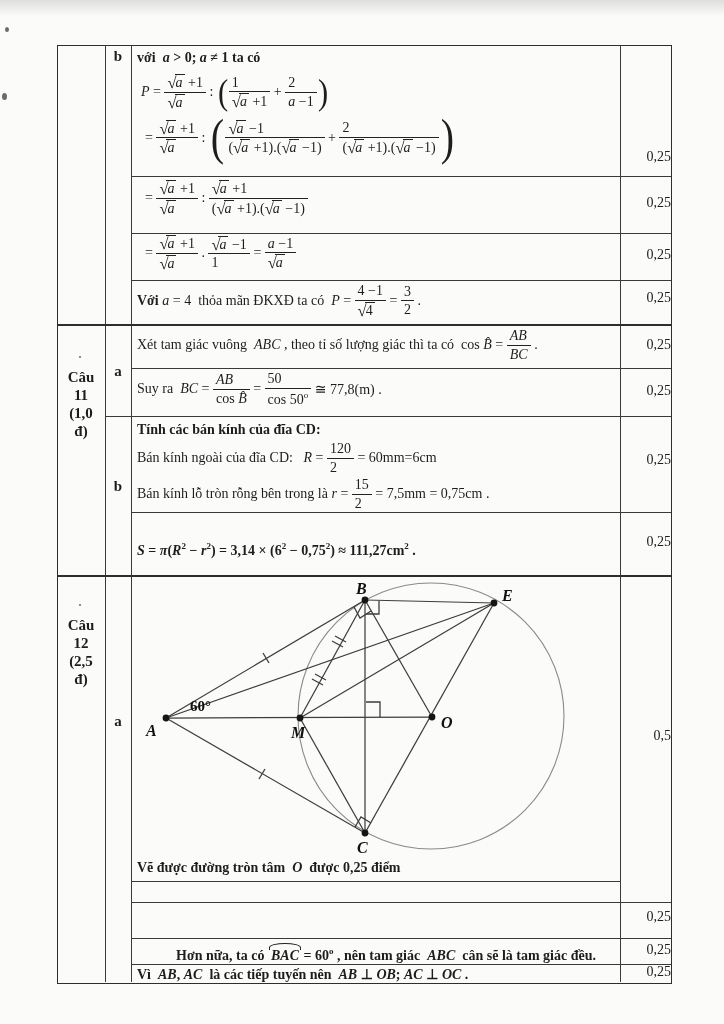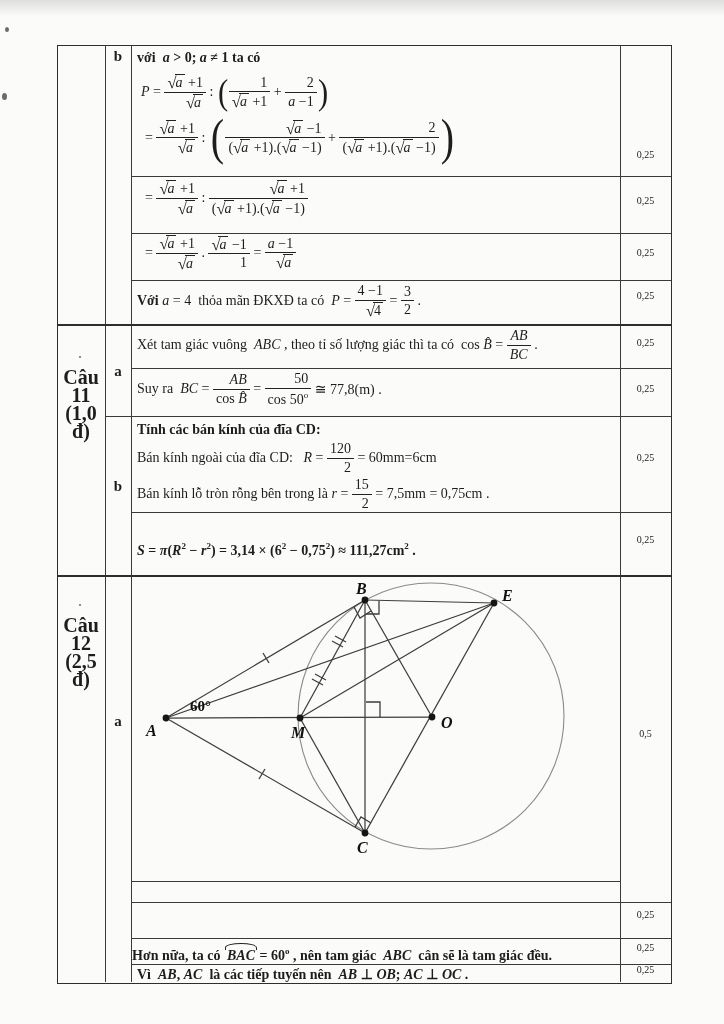--- a/index.html
+++ b/index.html
@@ -10,27 +10,27 @@
   .speck{position:absolute;background:#6a6a6a;border-radius:50%;}
   
   .b-outer{position:absolute;left:57px;top:45px;width:613px;height:937px;border:1.5px solid #2e2e2e;}
   .vl{position:absolute;top:45px;height:937px;width:1px;background:#3a3a3a;}
   .hl{position:absolute;height:1px;background:#3a3a3a;}
   .hl.thick{height:1.5px;background:#2e2e2e;}
   
   .tl{position:absolute;font-size:14px;line-height:18px;white-space:pre-wrap;font-weight:bold;}
   .fl{position:absolute;display:flex;align-items:center;white-space:pre;font-size:14px;}
   .qlabel{position:absolute;left:57px;width:48px;text-align:center;font-weight:700;
-          font-size:20px;line-height:18px;}
+          font-size:15px;line-height:18px;}
   .plabel{position:absolute;left:105px;width:26px;text-align:center;font-weight:700;font-size:15px;}
-  .score{position:absolute;left:620px;width:51px;text-align:center;font-size:10px;}
+  .score{position:absolute;left:620px;width:51px;text-align:right;font-size:14px;}
   
   i{font-style:italic;}
   sup{font-size:9px;}
-  .frac{display:inline-block;text-align:right;vertical-align:middle;line-height:1.12;}
+  .frac{display:inline-block;text-align:left;vertical-align:middle;line-height:1.12;}
   .frac .num{display:block;border-bottom:1px solid #222;padding:0 3px 1px;}
   .frac .den{display:block;padding:1px 3px 0;}
   .sqrt{display:inline-block;white-space:nowrap;}
   .rad{display:inline-block;font-size:1.18em;line-height:0.8;margin-right:-2px;transform:translateY(1px);}
   .rdc{display:inline-block;border-top:1.1px solid #222;padding:0 2px 0 1px;}
   .big{font-weight:400;line-height:0.75;display:inline-block;}
   .big.k1{font-size:36px;transform:scaleX(.85);}
   .big.k2{font-size:50px;transform:scaleX(.8);}
   .arc{position:relative;padding:3px 1px 0;margin-left:2px;}
   .arc::before{content:"";position:absolute;left:-1px;right:-1px;top:-2px;height:6px;
@@ -88,21 +88,22 @@
   <div class="fl" style="left:145px;top:119px;">= <span class="frac"><span class="num"><span class="sqrt"><span class="rad">√</span><span class="rdc"><i>a</i></span></span> +1</span><span class="den"><span class="sqrt"><span class="rad">√</span><span class="rdc"><i>a</i></span></span></span></span> : <span class="big k2">(</span><span class="frac"><span class="num"><span class="sqrt"><span class="rad">√</span><span class="rdc"><i>a</i></span></span> −1</span><span class="den">(<span class="sqrt"><span class="rad">√</span><span class="rdc"><i>a</i></span></span> +1).(<span class="sqrt"><span class="rad">√</span><span class="rdc"><i>a</i></span></span> −1)</span></span> + <span class="frac"><span class="num">2</span><span class="den">(<span class="sqrt"><span class="rad">√</span><span class="rdc"><i>a</i></span></span> +1).(<span class="sqrt"><span class="rad">√</span><span class="rdc"><i>a</i></span></span> −1)</span></span><span class="big k2">)</span></div>
   <div class="fl" style="left:145px;top:180px;">= <span class="frac"><span class="num"><span class="sqrt"><span class="rad">√</span><span class="rdc"><i>a</i></span></span> +1</span><span class="den"><span class="sqrt"><span class="rad">√</span><span class="rdc"><i>a</i></span></span></span></span> : <span class="frac"><span class="num"><span class="sqrt"><span class="rad">√</span><span class="rdc"><i>a</i></span></span> +1</span><span class="den">(<span class="sqrt"><span class="rad">√</span><span class="rdc"><i>a</i></span></span> +1).(<span class="sqrt"><span class="rad">√</span><span class="rdc"><i>a</i></span></span> −1)</span></span></div>
   <div class="fl" style="left:145px;top:235px;">= <span class="frac"><span class="num"><span class="sqrt"><span class="rad">√</span><span class="rdc"><i>a</i></span></span> +1</span><span class="den"><span class="sqrt"><span class="rad">√</span><span class="rdc"><i>a</i></span></span></span></span> . <span class="frac"><span class="num"><span class="sqrt"><span class="rad">√</span><span class="rdc"><i>a</i></span></span> −1</span><span class="den">1</span></span> = <span class="frac"><span class="num"><i>a</i> −1</span><span class="den"><span class="sqrt"><span class="rad">√</span><span class="rdc"><i>a</i></span></span></span></span></div>
   <div class="fl" style="left:137px;top:283px;"><b>Với </b><i>a</i> = 4  thỏa mãn ĐKXĐ ta có  <i>P</i> = <span class="frac"><span class="num">4 −1</span><span class="den"><span class="sqrt"><span class="rad">√</span><span class="rdc">4</span></span></span></span> = <span class="frac"><span class="num">3</span><span class="den">2</span></span> .</div>
   <div class="fl" style="left:137px;top:328px;">Xét tam giác vuông  <i>ABC</i> , theo tỉ số lượng giác thì ta có  cos <i>B̂</i> = <span class="frac"><span class="num"><i>AB</i></span><span class="den"><i>BC</i></span></span> .</div>
   <div class="fl" style="left:137px;top:371px;">Suy ra  <i>BC</i> = <span class="frac"><span class="num"><i>AB</i></span><span class="den">cos <i>B̂</i></span></span> = <span class="frac"><span class="num">50</span><span class="den">cos 50<sup>o</sup></span></span> ≅ 77,8(m) .</div>
   <div class="tl" style="left:137px;top:421px;width:474px;">Tính các bán kính của đĩa CD:</div>
   <div class="fl" style="left:137px;top:441px;">Bán kính ngoài của đĩa CD:   <i>R</i> = <span class="frac"><span class="num">120</span><span class="den">2</span></span> = 60mm=6cm</div>
   <div class="fl" style="left:137px;top:477px;">Bán kính lỗ tròn rỗng bên trong là <i>r</i> = <span class="frac"><span class="num">15</span><span class="den">2</span></span> = 7,5mm = 0,75cm .</div>
   <div class="tl" style="left:137px;top:537px;width:474px;"><i>S</i> = <i>π</i>(<i>R</i><sup>2</sup> − <i>r</i><sup>2</sup>) = 3,14 × (6<sup>2</sup> − 0,75<sup>2</sup>) ≈ 111,27cm<sup>2</sup> .</div>
-  <div class="tl" style="left:132px;top:942px;width:474px;">Hơn nữa, ta có <span class="arc"><i>BAC</i></span> = 60<sup>o</sup> , nên tam giác  <i>ABC</i>  cân sẽ là tam giác đều.</div>
+  <div class="tl" style="left:137px;top:859px;width:480px;">Vẽ được đường tròn tâm  <i>O</i>  được 0,25 điểm</div>
+  <div class="tl" style="left:149px;top:942px;width:474px;text-align:center;">Hơn nữa, ta có <span class="arc"><i>BAC</i></span> = 60<sup>o</sup> , nên tam giác  <i>ABC</i>  cân sẽ là tam giác đều.</div>
   <div class="tl" style="left:137px;top:966px;width:474px;">Vì  <i>AB</i>, <i>AC</i>  là các tiếp tuyến nên  <i>AB</i> ⊥ <i>OB</i>; <i>AC</i> ⊥ <i>OC</i> .</div>
 
   <div class="score" style="top:149px;">0,25</div>
   <div class="score" style="top:195px;">0,25</div>
   <div class="score" style="top:247px;">0,25</div>
   <div class="score" style="top:290px;">0,25</div>
   <div class="score" style="top:337px;">0,25</div>
   <div class="score" style="top:383px;">0,25</div>
   <div class="score" style="top:452px;">0,25</div>
   <div class="score" style="top:534px;">0,25</div>

